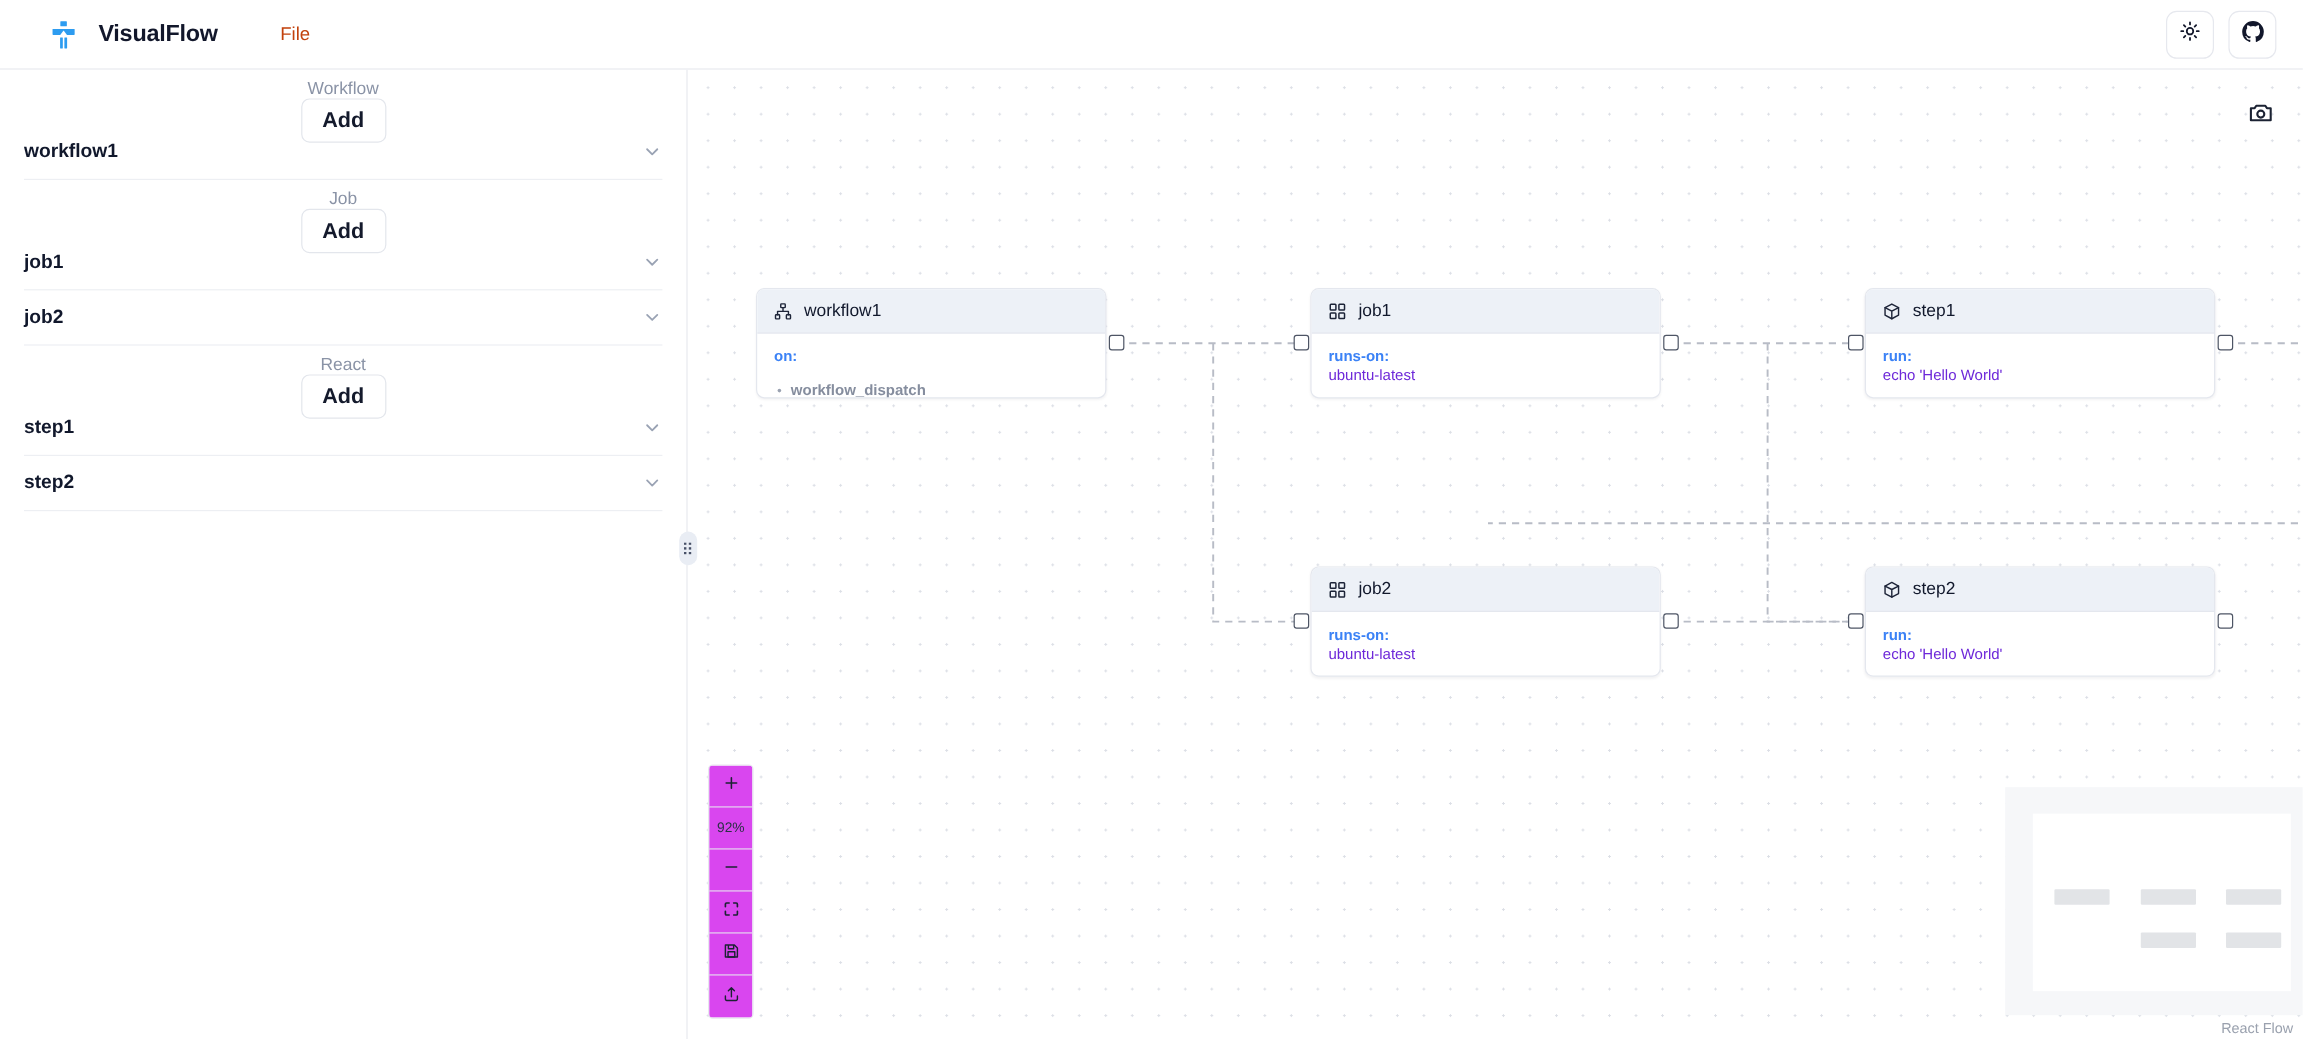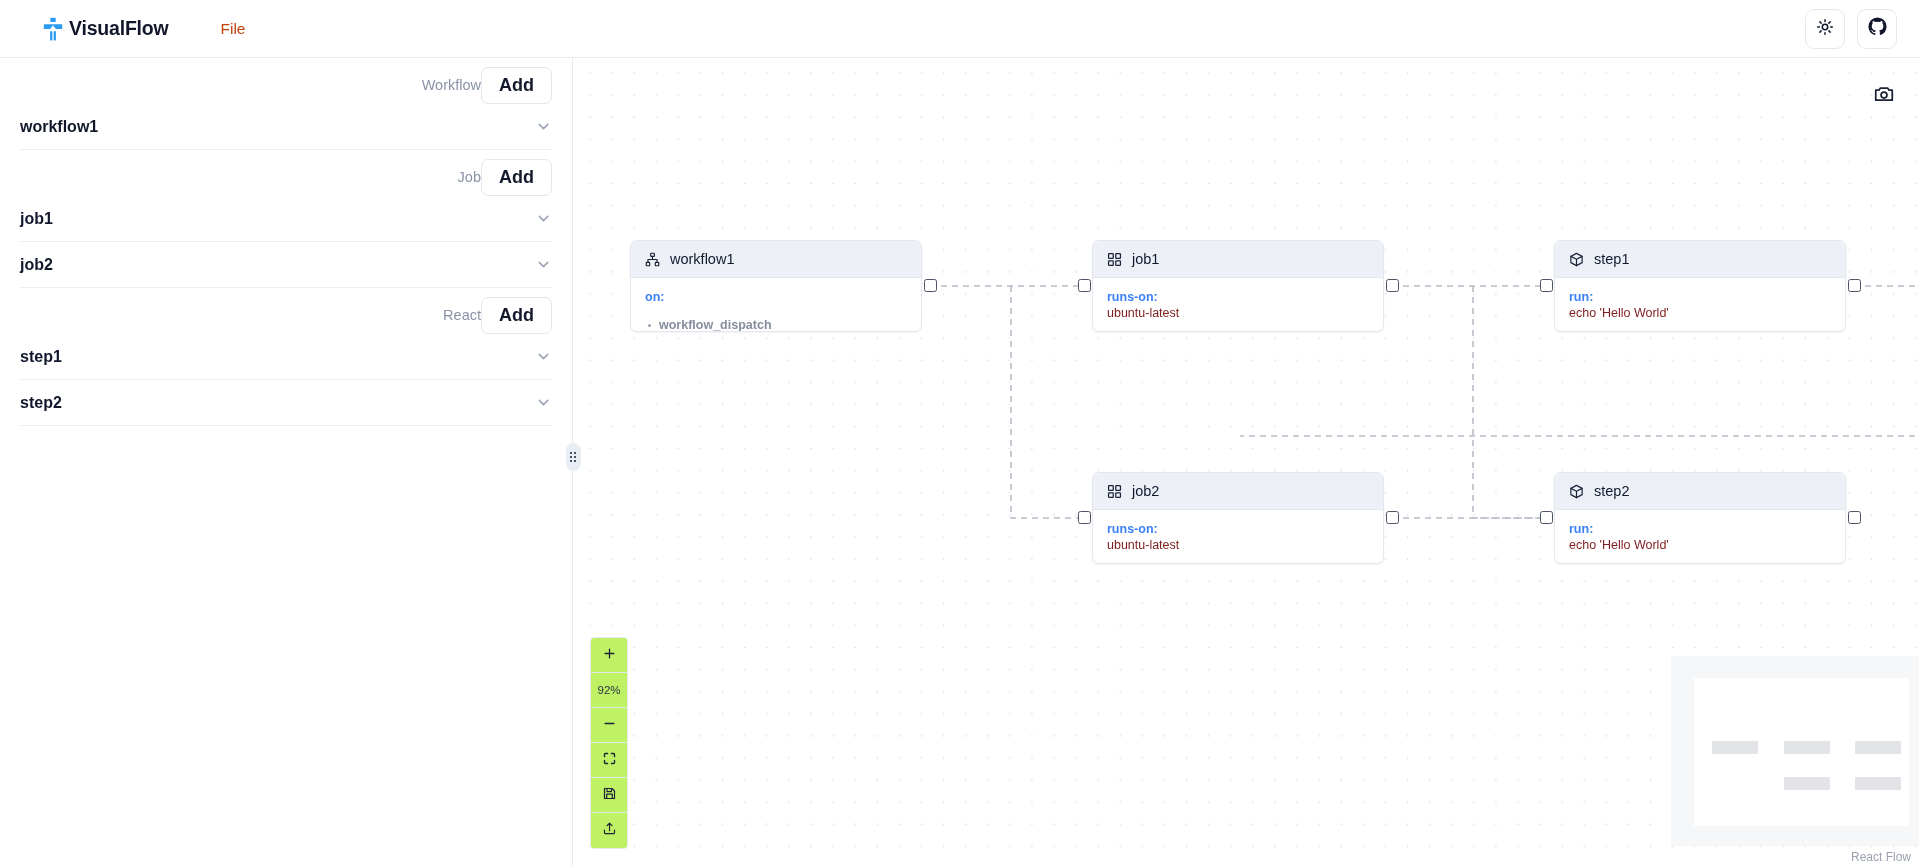--- a/index.html
+++ b/index.html
@@ -13,21 +13,21 @@
 
   
   .topbar {
     position: absolute; top: 0; left: 0;
     width: 1919px; height: 58px;
     background: #ffffff;
     border-bottom: 1px solid #e8eaee;
     display: flex; align-items: center;
     z-index: 40;
   }
-  .brand { display: flex; align-items: center; gap: 3px; margin-left: 40px; }
+  .brand { display: flex; align-items: center; gap: 16px; margin-left: 40px; }
   .brand-logo { width: 26px; height: 26px; display: block; }
   .brand-name {
     font-size: 19.5px; font-weight: 700; color: #12172b; letter-spacing: -0.2px;
   }
   .menu { display: flex; align-items: center; margin-left: 42px; }
   .menu-item {
     font-size: 15.5px; color: #c2410c; padding: 6px 10px; border-radius: 6px;
     cursor: default;
   }
   .topbar-right {
@@ -45,22 +45,22 @@
   .sidebar {
     position: absolute; top: 58px; left: 0;
     width: 573px; height: 808px;
     background: #ffffff;
     border-right: 1px solid #e8eaee;
     overflow: hidden;
     z-index: 20;
   }
   .sb-section { padding: 0 20px; }
   .sb-head {
-    display: flex; align-items: center; justify-content: flex-end;
-    height: 46px; padding-top: 8px;
+    display: flex; align-items: center; justify-content: flex-start;
+    height: 46px; padding-top: 8px; flex-direction: column;
   }
   .sb-head-label { font-size: 14.5px; color: #8a93a6; }
   .add-btn {
     border: 1px solid #e3e6ec; background: #fff; border-radius: 7px;
     font-family: "Liberation Sans", sans-serif;
     font-size: 18px; font-weight: 700; color: #141a2c;
     padding: 7px 17px; cursor: pointer;
   }
   .sb-row {
     display: flex; align-items: center; justify-content: space-between;
@@ -111,21 +111,21 @@
     background: #edf1f7;
     border-bottom: 1px solid #e4e7ee;
     height: 37px;
     display: flex; align-items: center; gap: 10px;
     padding: 0 14px;
   }
   .node-head-icon { width: 15px; height: 15px; color: #1d2438; flex: none; }
   .node-title { font-size: 14.5px; color: #11182c; }
   .node-body { padding: 11px 14px 14px 14px; }
   .node-key { font-size: 12.5px; font-weight: 700; color: #3b82f6; line-height: 1.3; }
-  .node-val { font-size: 12.5px; color: #7f1d1d; line-height: 1.35; }
+  .node-val { font-size: 12.5px; color: #6d28d9; line-height: 1.35; }
   .node-list { list-style: none; margin-top: 12px; font-weight: bold; }
   .node-list li {
     font-size: 12.5px; color: #858d9e; line-height: 1.35;
     padding-left: 14px; position: relative;
   }
   .node-list li::before {
     content: ""; position: absolute; left: 3px; top: 7px;
     width: 3px; height: 3px; border-radius: 50%; background: #9aa2b1;
   }
 
@@ -144,21 +144,21 @@
     position: absolute; left: 16px; bottom: 17px;
     width: 38px;
     background: #ffffff;
     border: 1px solid #e6e8ee; border-radius: 4px;
     overflow: hidden; z-index: 14;
   }
   .ctrl {
     height: 35px; width: 100%;
     display: flex; align-items: center; justify-content: center;
     border-bottom: 1px solid #e6e8ee;
-    background: #bef264; cursor: pointer;
+    background: #d946ef; cursor: pointer;
     color: #1b2233;
   }
   .ctrl:last-child { border-bottom: none; }
   .ctrl-zoomlabel {
     font-size: 11.5px; color: #2a3145; cursor: default;
     font-family: "Liberation Sans", sans-serif;
   }
   .ctrl svg { width: 15px; height: 15px; }
 
   

